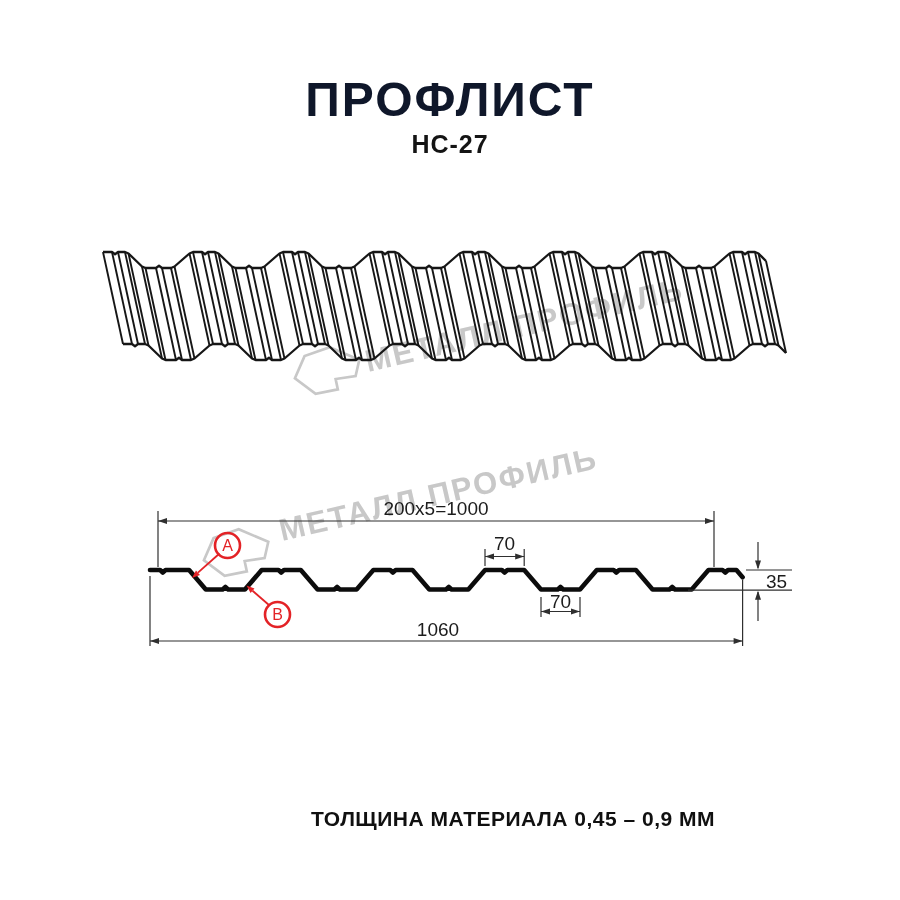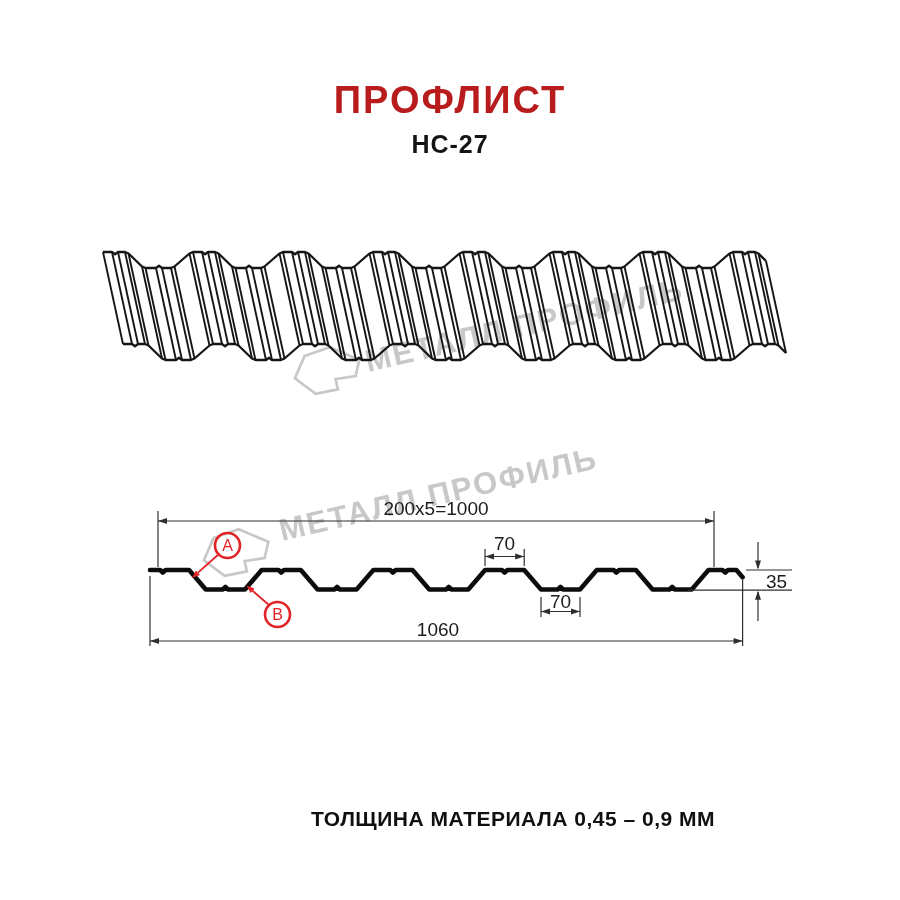--- a/index.html
+++ b/index.html
@@ -1,19 +1,19 @@
 <!DOCTYPE html>
 <html><head>
 <meta charset="utf-8">
 <style>
   html,body{margin:0;padding:0;background:#ffffff;}
   .page{position:relative;width:900px;height:900px;background:#ffffff;overflow:hidden;
         font-family:"Liberation Sans", sans-serif;}
   .title{position:absolute;top:72px;left:0;width:900px;text-align:center;
-         font-size:38px;line-height:56px;font-weight:bold;letter-spacing:2px;color:#b91c1c;}
+         font-size:48px;line-height:56px;font-weight:bold;letter-spacing:2px;color:#0f172a;}
   .subtitle{position:absolute;top:130px;left:0;width:900px;text-align:center;
          font-size:25px;line-height:28px;font-weight:600;letter-spacing:1px;color:#141414;}
   .footer{position:absolute;top:806px;left:15px;width:900px;text-align:center;
          font-size:21px;line-height:26px;font-weight:600;letter-spacing:0.5px;color:#101010;margin-left:48px;}
   svg{position:absolute;top:0;left:0;}
   .dimtext{font-family:"Liberation Sans", sans-serif;font-size:19px;fill:#1c1c1c;}
   .wmtext{font-family:"Liberation Sans", sans-serif;font-weight:bold;font-size:31px;letter-spacing:2px;}
   .ablabel{font-family:"Liberation Sans", sans-serif;font-size:16px;}
 </style>
 </head>

